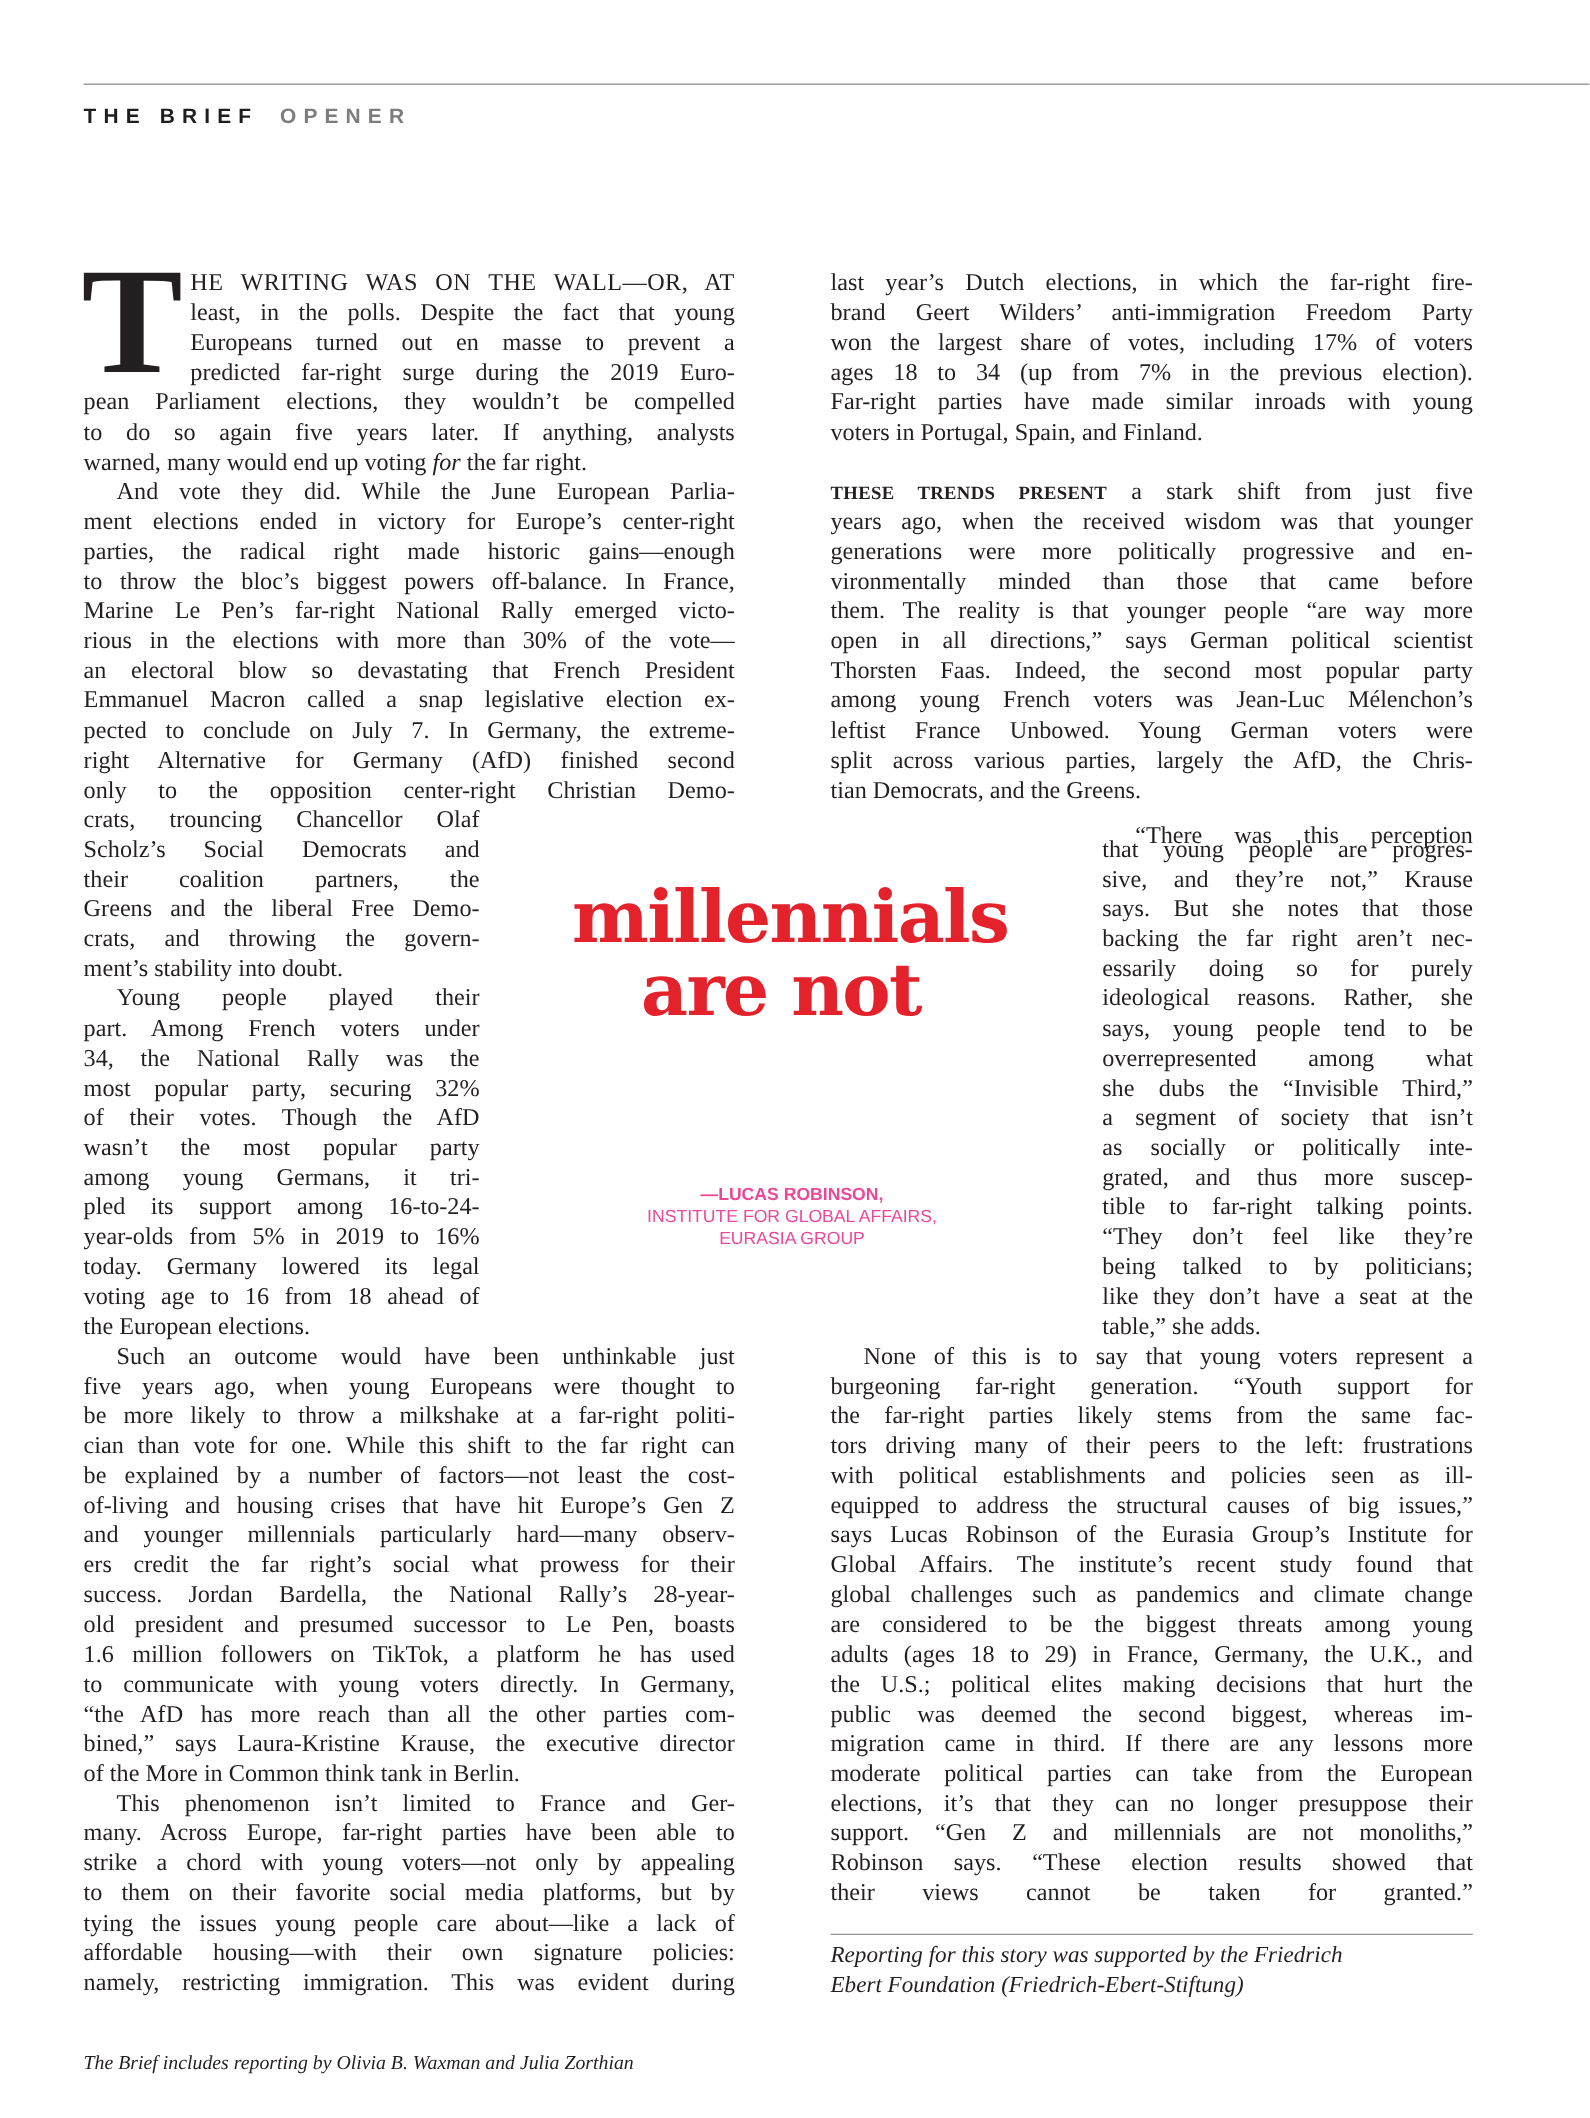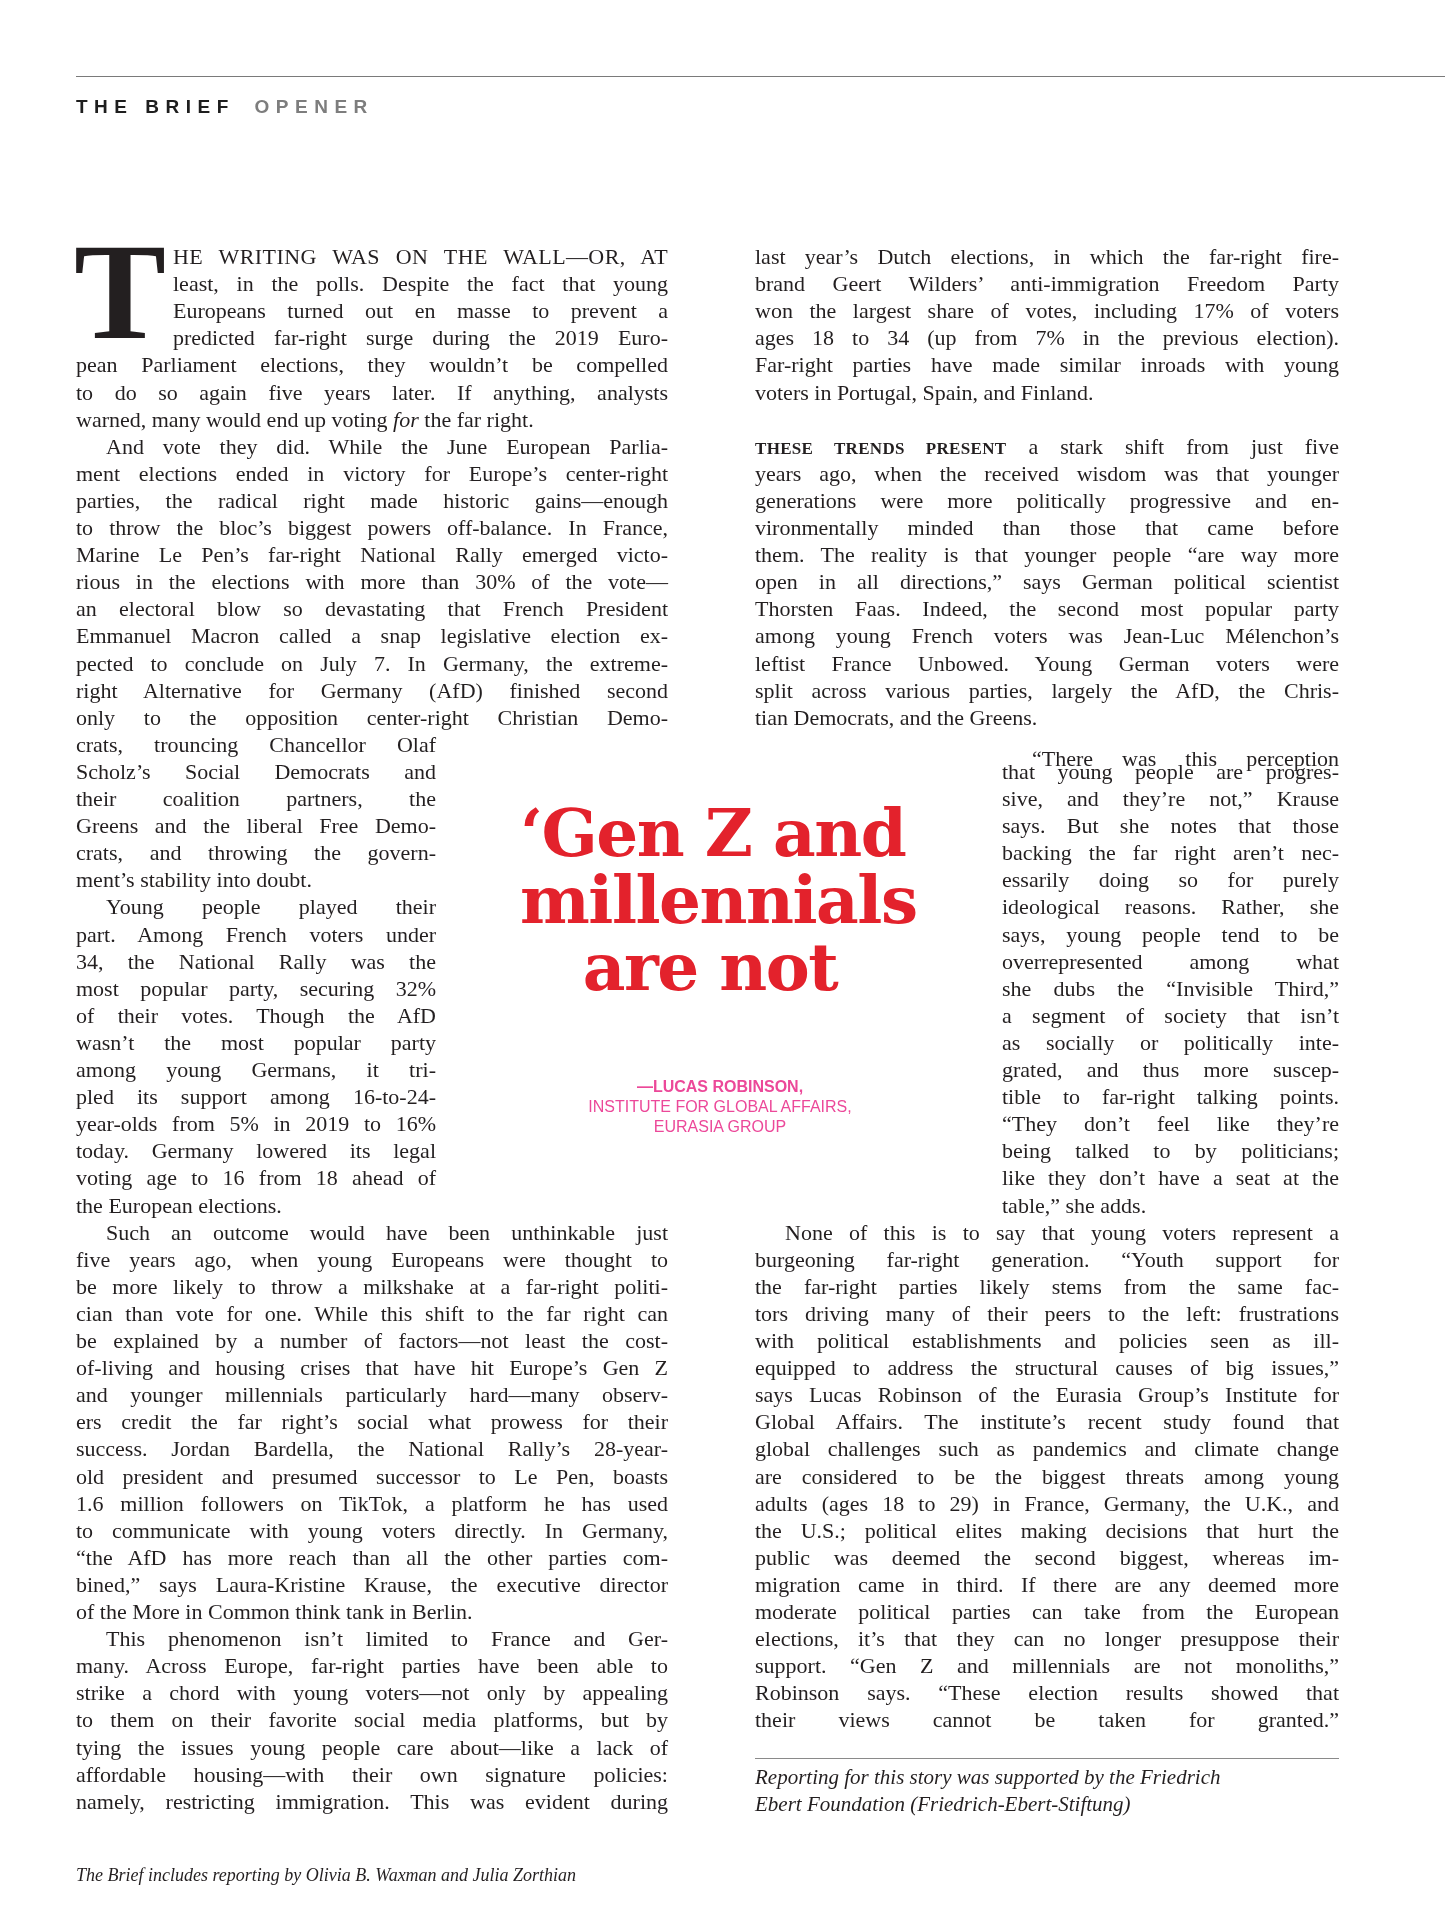--- a/index.html
+++ b/index.html
@@ -148,30 +148,29 @@
     <div class="line" style="left: 755px; top: 1299.9px; width: 584px;">tors driving many of their peers to the left: frustrations</div>
     <div class="line" style="left: 755px; top: 1327px; width: 584px;">with political establishments and policies seen as ill-</div>
     <div class="line" style="left: 755px; top: 1354.1px; width: 584px;">equipped to address the structural causes of big issues,”</div>
     <div class="line" style="left: 755px; top: 1381.2px; width: 584px;">says Lucas Robinson of the Eurasia Group’s Institute for</div>
     <div class="line" style="left: 755px; top: 1408.3px; width: 584px;">Global Affairs. The institute’s recent study found that</div>
     <div class="line" style="left: 755px; top: 1435.4px; width: 584px;">global challenges such as pandemics and climate change</div>
     <div class="line" style="left: 755px; top: 1462.5px; width: 584px;">are considered to be the biggest threats among young</div>
     <div class="line" style="left: 755px; top: 1489.6px; width: 584px;">adults (ages 18 to 29) in France, Germany, the U.K., and</div>
     <div class="line" style="left: 755px; top: 1516.7px; width: 584px;">the U.S.; political elites making decisions that hurt the</div>
     <div class="line" style="left: 755px; top: 1543.8px; width: 584px;">public was deemed the second biggest, whereas im-</div>
-    <div class="line" style="left: 755px; top: 1570.9px; width: 584px;">migration came in third. If there are any deemed more</div>
+    <div class="line" style="left: 755px; top: 1570.9px; width: 584px;">migration came in third. If there are any lessons more</div>
     <div class="line" style="left: 755px; top: 1598px; width: 584px;">moderate political parties can take from the European</div>
     <div class="line" style="left: 755px; top: 1625.1px; width: 584px;">elections, it’s that they can no longer presuppose their</div>
     <div class="line" style="left: 755px; top: 1652.2px; width: 584px;">support. “Gen Z and millennials are not monoliths,”</div>
     <div class="line" style="left: 755px; top: 1679.3px; width: 584px;">Robinson says. “These election results showed that</div>
     <div class="line" style="left: 755px; top: 1706.4px; width: 584px;">their views cannot be taken for granted.”</div>
   </div>
 
 <div class="pullquote">
-  <span class="pq-line">‘Gen Z and</span>
   <span class="pq-line">millennials</span>
   <span class="pq-line">are not</span>
 </div>
 <div class="attrib">
   <span class="name">—LUCAS ROBINSON,</span>
   <span class="org">INSTITUTE FOR GLOBAL AFFAIRS,</span>
   <span class="org">EURASIA GROUP</span>
 </div>
 
 <div class="rule-note"></div>

